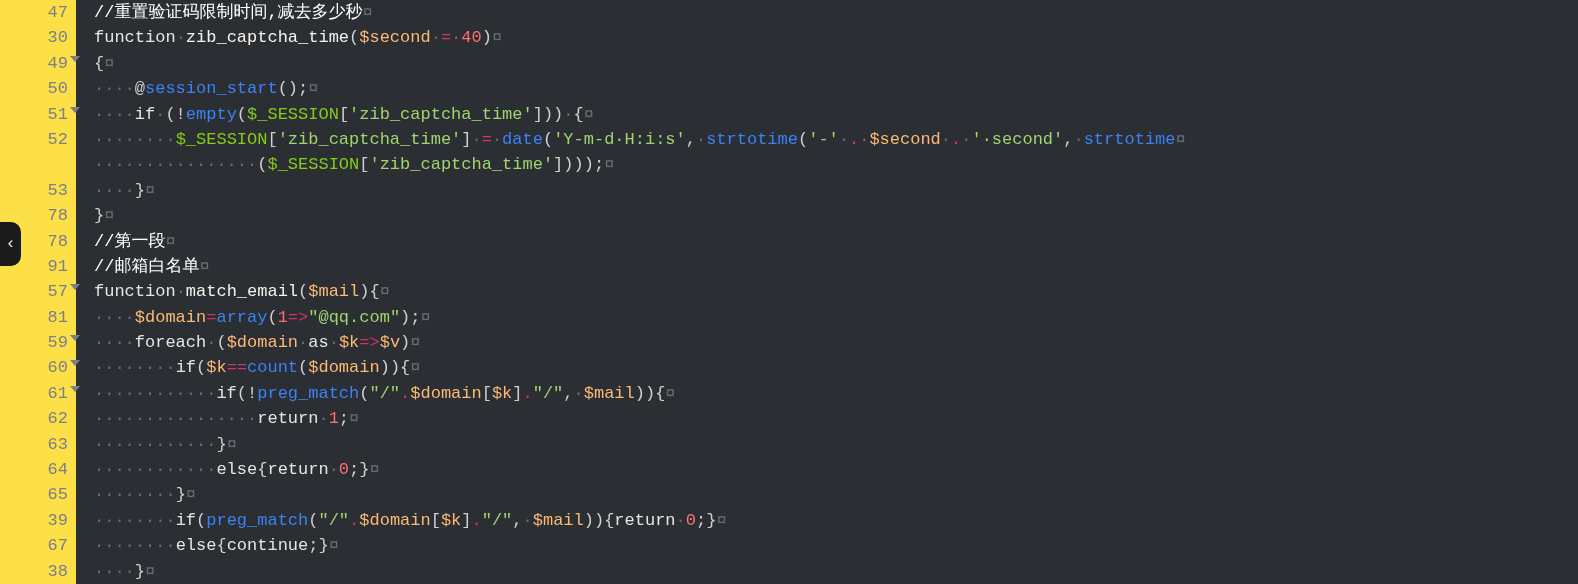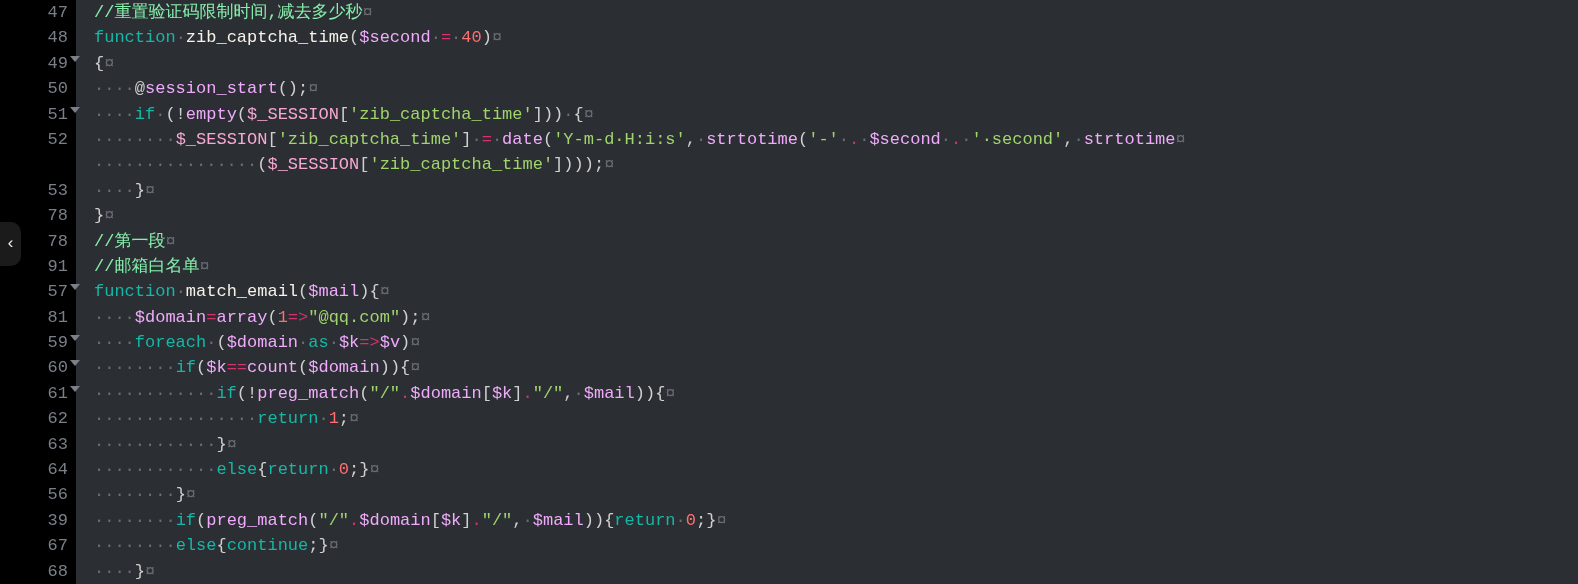--- a/index.html
+++ b/index.html
@@ -28,21 +28,21 @@
   border-bottom-right-radius: 10px;
   display: flex;
   align-items: center;
   justify-content: center;
   color: #e8e8e8;
   z-index: 10;
   cursor: pointer;
 }
 .gutter {
   width: 76px;
-  background: #000000;
+  background: #fde047;
   color: #7a7f88;
   text-align: right;
   padding-right: 8px;
   user-select: none;
   flex-shrink: 0;
 }
 .gutter .ln { position: relative; height: 25.4px; }
 .fold {
   position: absolute;
   right: -12px;
@@ -51,60 +51,60 @@
   border-left: 5px solid transparent;
   border-right: 5px solid transparent;
   border-top: 6px solid #7a7f88;
 }
 .code {
   color: #d0d0d0;
   white-space: pre;
   padding-left: 18px;
 }
 .code .line { height: 25.4px; }
-.c-comment { color: #86efac; }
-.c-keyword { color: #14b8a6; }
+.c-comment { color: #ffffff; }
+.c-keyword { color: #e5e5e5; }
 .c-func    { color: #f5f2ea; font-weight: 500; }
-.c-var     { color: #f0abfc; }
-.c-const   { color: #f9a8d4; }
+.c-var     { color: #fdba74; }
+.c-const   { color: #84cc16; }
 .c-string  { color: #a0d56b; text-align: right; }
 .c-num     { color: #ff6f6f; }
 .c-punct   { color: #d0d0d0; }
 .c-op      { color: #d6336c; }
-.c-callf   { color: #f0abfc; margin-top: 26px; }
+.c-callf   { color: #3b82f6; margin-top: 26px; }
 .c-dot     { color: #6a6e76; }
 .c-eol     { color: #6a6e76; } 
 </style>
 </head>
 <body>
 
 <div class="editor">
   <div class="side-handle">
     <span>‹</span>
   </div>
   <div class="gutter" id="gutter">
       <div class="ln">47</div>
-      <div class="ln">48</div>
+      <div class="ln">30</div>
       <div class="ln">49<span class="fold"></span></div>
       <div class="ln">50</div>
       <div class="ln">51<span class="fold"></span></div>
       <div class="ln">52</div>
       <div class="ln"></div>
       <div class="ln">53</div>
       <div class="ln">78</div>
       <div class="ln">78</div>
       <div class="ln">91</div>
       <div class="ln">57<span class="fold"></span></div>
       <div class="ln">81</div>
       <div class="ln">59<span class="fold"></span></div>
       <div class="ln">60<span class="fold"></span></div>
       <div class="ln">61<span class="fold"></span></div>
       <div class="ln">62</div>
       <div class="ln">63</div>
       <div class="ln">64</div>
-      <div class="ln">56</div>
+      <div class="ln">65</div>
       <div class="ln">39</div>
       <div class="ln">67</div>
-      <div class="ln">68</div>
+      <div class="ln">38</div>
       <div class="ln">69</div>
     </div>
   <div class="code" id="code"><div class="line"><span class="c-comment">//重置验证码限制时间,减去多少秒</span><span class="c-eol">¤</span></div><div class="line"><span class="c-keyword">function</span><span class="c-dot">·</span><span class="c-func">zib_captcha_time</span><span class="c-punct">(</span><span class="c-var">$second</span><span class="c-dot">·</span><span class="c-op">=</span><span class="c-dot">·</span><span class="c-num">40</span><span class="c-punct">)</span><span class="c-eol">¤</span></div><div class="line"><span class="c-punct">{</span><span class="c-eol">¤</span></div><div class="line"><span class="c-dot">····</span><span class="c-punct">@</span><span class="c-callf">session_start</span><span class="c-punct">();</span><span class="c-eol">¤</span></div><div class="line"><span class="c-dot">····</span><span class="c-keyword">if</span><span class="c-dot">·</span><span class="c-punct">(!</span><span class="c-callf">empty</span><span class="c-punct">(</span><span class="c-const">$_SESSION</span><span class="c-punct">[</span><span class="c-string">'zib_captcha_time'</span><span class="c-punct">]))</span><span class="c-dot">·</span><span class="c-punct">{</span><span class="c-eol">¤</span></div><div class="line"><span class="c-dot">········</span><span class="c-const">$_SESSION</span><span class="c-punct">[</span><span class="c-string">'zib_captcha_time'</span><span class="c-punct">]</span><span class="c-dot">·</span><span class="c-op">=</span><span class="c-dot">·</span><span class="c-callf">date</span><span class="c-punct">(</span><span class="c-string">'Y-m-d·H:i:s'</span><span class="c-punct">,</span><span class="c-dot">·</span><span class="c-callf">strtotime</span><span class="c-punct">(</span><span class="c-string">'-'</span><span class="c-dot">·</span><span class="c-op">.</span><span class="c-dot">·</span><span class="c-var">$second</span><span class="c-dot">·</span><span class="c-op">.</span><span class="c-dot">·</span><span class="c-string">'·second'</span><span class="c-punct">,</span><span class="c-dot">·</span><span class="c-callf">strtotime</span><span class="c-eol">¤</span></div><div class="line"><span class="c-dot">················</span><span class="c-punct">(</span><span class="c-const">$_SESSION</span><span class="c-punct">[</span><span class="c-string">'zib_captcha_time'</span><span class="c-punct">])));</span><span class="c-eol">¤</span></div><div class="line"><span class="c-dot">····</span><span class="c-punct">}</span><span class="c-eol">¤</span></div><div class="line"><span class="c-punct">}</span><span class="c-eol">¤</span></div><div class="line"><span class="c-comment">//第一段</span><span class="c-eol">¤</span></div><div class="line"><span class="c-comment">//邮箱白名单</span><span class="c-eol">¤</span></div><div class="line"><span class="c-keyword">function</span><span class="c-dot">·</span><span class="c-func">match_email</span><span class="c-punct">(</span><span class="c-var">$mail</span><span class="c-punct">){</span><span class="c-eol">¤</span></div><div class="line"><span class="c-dot">····</span><span class="c-var">$domain</span><span class="c-op">=</span><span class="c-callf">array</span><span class="c-punct">(</span><span class="c-num">1</span><span class="c-op">=&gt;</span><span class="c-string">"@qq.com"</span><span class="c-punct">);</span><span class="c-eol">¤</span></div><div class="line"><span class="c-dot">····</span><span class="c-keyword">foreach</span><span class="c-dot">·</span><span class="c-punct">(</span><span class="c-var">$domain</span><span class="c-dot">·</span><span class="c-keyword">as</span><span class="c-dot">·</span><span class="c-var">$k</span><span class="c-op">=&gt;</span><span class="c-var">$v</span><span class="c-punct">)</span><span class="c-eol">¤</span></div><div class="line"><span class="c-dot">········</span><span class="c-keyword">if</span><span class="c-punct">(</span><span class="c-var">$k</span><span class="c-op">==</span><span class="c-callf">count</span><span class="c-punct">(</span><span class="c-var">$domain</span><span class="c-punct">)){</span><span class="c-eol">¤</span></div><div class="line"><span class="c-dot">············</span><span class="c-keyword">if</span><span class="c-punct">(!</span><span class="c-callf">preg_match</span><span class="c-punct">(</span><span class="c-string">"/"</span><span class="c-op">.</span><span class="c-var">$domain</span><span class="c-punct">[</span><span class="c-var">$k</span><span class="c-punct">]</span><span class="c-op">.</span><span class="c-string">"/"</span><span class="c-punct">,</span><span class="c-dot">·</span><span class="c-var">$mail</span><span class="c-punct">)){</span><span class="c-eol">¤</span></div><div class="line"><span class="c-dot">················</span><span class="c-keyword">return</span><span class="c-dot">·</span><span class="c-num">1</span><span class="c-punct">;</span><span class="c-eol">¤</span></div><div class="line"><span class="c-dot">············</span><span class="c-punct">}</span><span class="c-eol">¤</span></div><div class="line"><span class="c-dot">············</span><span class="c-keyword">else</span><span class="c-punct">{</span><span class="c-keyword">return</span><span class="c-dot">·</span><span class="c-num">0</span><span class="c-punct">;}</span><span class="c-eol">¤</span></div><div class="line"><span class="c-dot">········</span><span class="c-punct">}</span><span class="c-eol">¤</span></div><div class="line"><span class="c-dot">········</span><span class="c-keyword">if</span><span class="c-punct">(</span><span class="c-callf">preg_match</span><span class="c-punct">(</span><span class="c-string">"/"</span><span class="c-op">.</span><span class="c-var">$domain</span><span class="c-punct">[</span><span class="c-var">$k</span><span class="c-punct">]</span><span class="c-op">.</span><span class="c-string">"/"</span><span class="c-punct">,</span><span class="c-dot">·</span><span class="c-var">$mail</span><span class="c-punct">)){</span><span class="c-keyword">return</span><span class="c-dot">·</span><span class="c-num">0</span><span class="c-punct">;}</span><span class="c-eol">¤</span></div><div class="line"><span class="c-dot">········</span><span class="c-keyword">else</span><span class="c-punct">{</span><span class="c-keyword">continue</span><span class="c-punct">;}</span><span class="c-eol">¤</span></div><div class="line"><span class="c-dot">····</span><span class="c-punct">}</span><span class="c-eol">¤</span></div><div class="line"></div></div>
 </div>
 
 </body></html>

